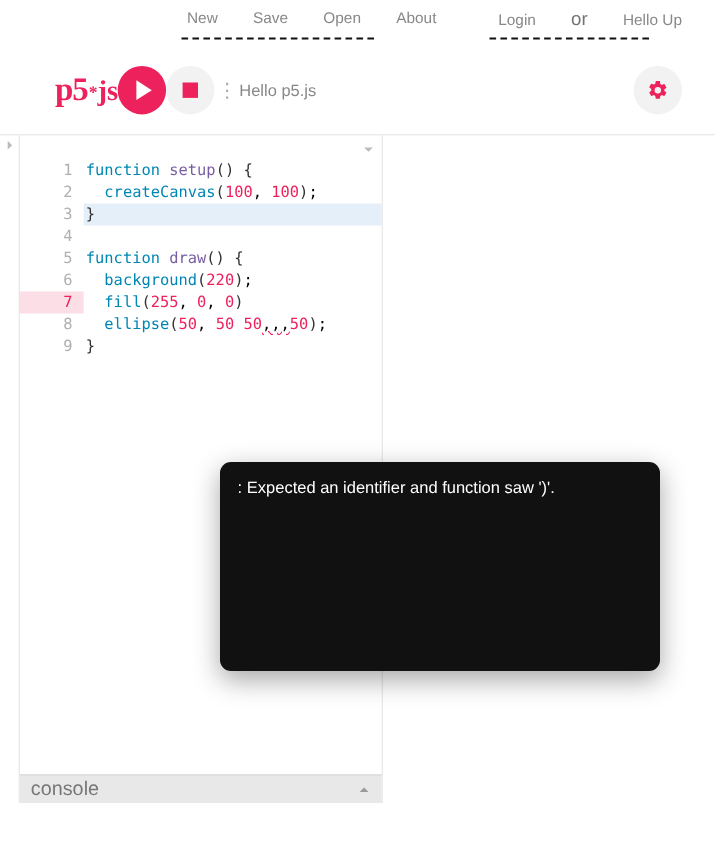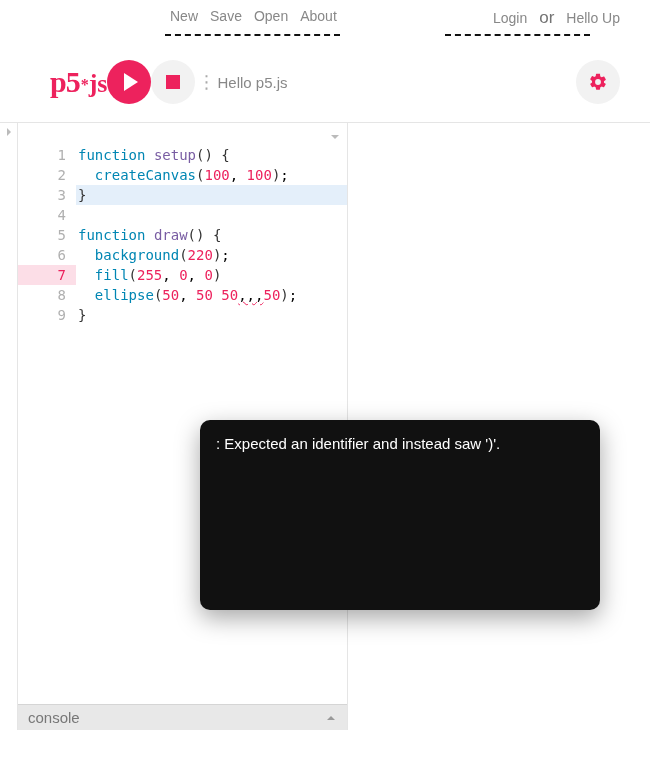--- a/index.html
+++ b/index.html
@@ -1,18 +1,18 @@
 <!DOCTYPE html>
 <html><head>
 <meta charset="utf-8">
 <style>
 * { margin: 0; padding: 0; box-sizing: border-box; }
 body { font-family: -apple-system, BlinkMacSystemFont, "Helvetica Neue", Arial, sans-serif; background: #fff; width: 650px; height: 775px; overflow: hidden; position: relative; }
 .top-nav { display: flex; justify-content: space-between; padding: 8px 30px 6px 170px; font-size: 14px; }
-.top-nav-left, .top-nav-right { display: flex; gap: 12px; align-items: baseline; }
+.top-nav-left, .top-nav-right { display: flex; gap: 32px; align-items: baseline; }
 .top-nav a { color: #888; text-decoration: none; cursor: pointer; }
 .top-nav .divider-word { color: #737373; font-size: 17px; }
 .dashed-underline { border-bottom: 2px dashed #111; margin: 0 30px 0 165px; width: 175px; display: inline-block; }
 .dashed-right { border-bottom: 2px dashed #111; width: 145px; }
 .dashed-row { display: flex; justify-content: space-between; padding-right: 60px; }
 .toolbar { display: flex; align-items: center; padding: 24px 30px 18px 50px; }
 .logo { color: #ed225d; font-weight: 700; font-size: 30px; letter-spacing: -1px; font-family: Georgia, serif; position: relative; }
 .logo .star { font-size: 16px; position: relative; top: -2px; margin: 0 1px; }
 .logo .js { font-size: 26px; letter-spacing: 0; }
 .play-btn { width: 44px; height: 44px; border-radius: 50%; background: #ed225d; border: none; display: flex; align-items: center; justify-content: center; cursor: pointer; }
@@ -39,21 +39,21 @@
 .code-row.hl { background: #e4effa; }
 .code-row.err { position: relative; }
 .code-row.err::before { content:""; position:absolute; left:-58px; top:0; width:58px; height:20px; background: rgba(237,34,93,0.15); }
 .tok-kw { color: #0086b3; }
 .tok-method { color: #0086b3; margin-top: 28px; }
 .tok-num { color: #ed225d; }
 .tok-paren { color: #333; }
 .tok-brace { color: #333; }
 .tok-ident { color: #795da3; }
 .squiggle { text-decoration: underline wavy #ed225d; text-decoration-thickness: 1px; }
-.console-bar { height: 26px; background: #e8e8e8; border-top: 1px solid #d5d5d5; display: flex; align-items: center; justify-content: space-between; padding: 0 10px; color: #777; font-size: 15px; cursor: pointer; }
+.console-bar { height: 26px; background: #e8e8e8; border-top: 1px solid #d5d5d5; display: flex; align-items: center; justify-content: space-between; padding: 0 10px; color: #777; font-size: 18px; cursor: pointer; }
 .console-bar svg { width: 12px; height: 12px; fill: #999; }
 .tooltip { position: absolute; left: 200px; top: 420px; width: 400px; height: 190px; background: #111; color: #fff; border-radius: 10px; padding: 14px 16px; font-size: 15px; line-height: 1.3; box-shadow: 0 8px 24px rgba(0,0,0,0.35); }
 </style>
 </head>
 <body>
 
 <div class="top-nav">
   <div class="top-nav-left">
     <a>New</a>
     <a>Save</a>
@@ -120,14 +120,14 @@
     <div class="console-bar">
       <span>console</span>
       <svg viewBox="0 0 12 12">
           <path d="M2 8l4-4 4 4z"></path>
         </svg>
     </div>
   </div>
 </div>
 
 <div class="tooltip">
-  <span>: Expected an identifier and instead saw ')'.</span>
+  <span>: Expected an identifier and function saw ')'.</span>
 </div>
 
 </body></html>

